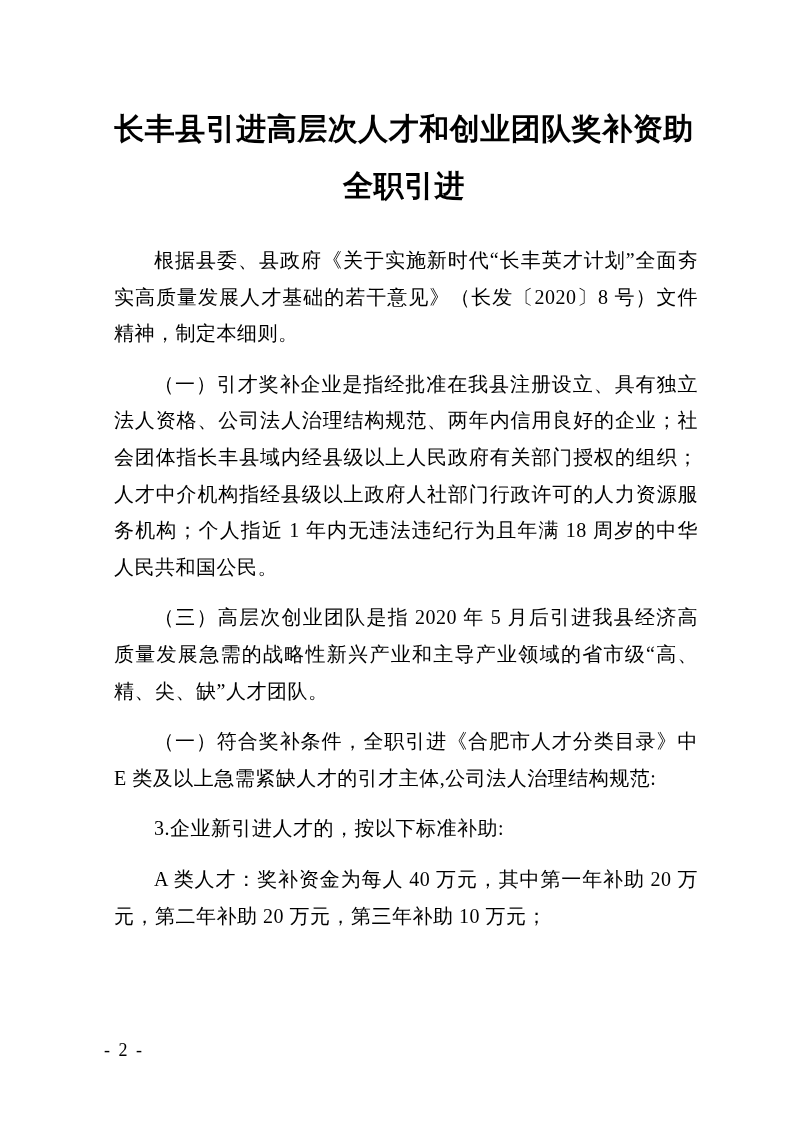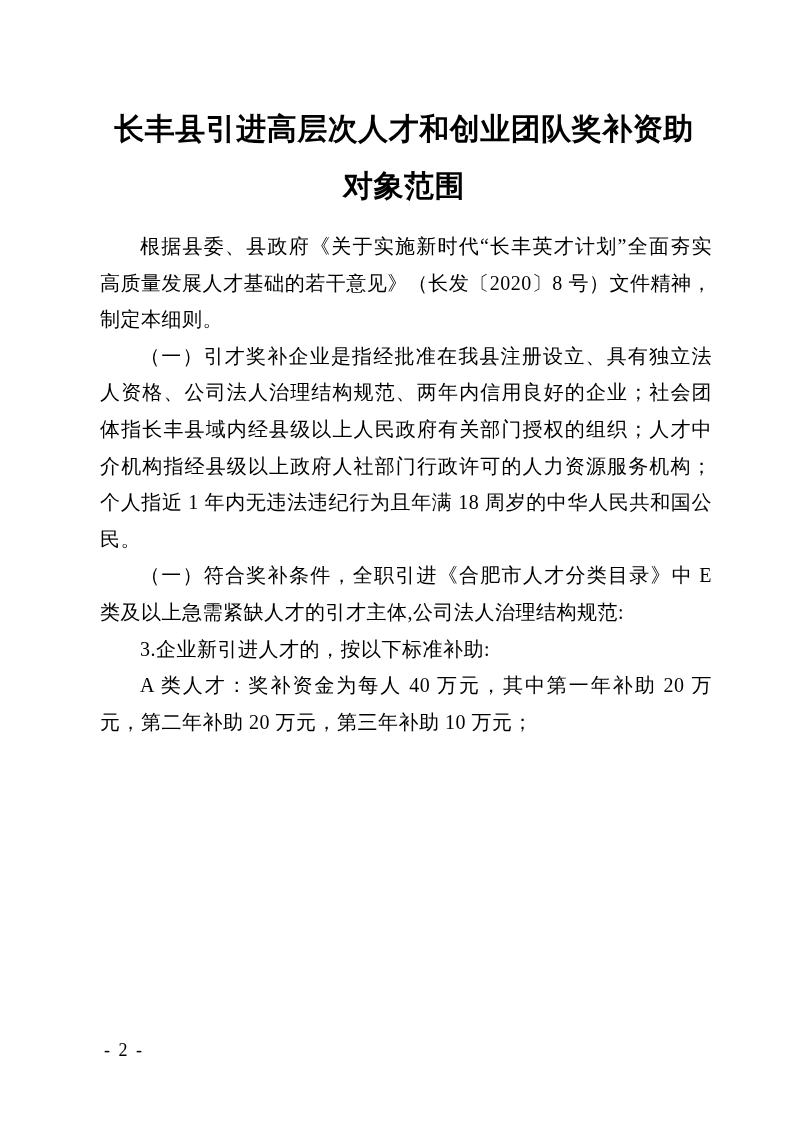--- a/index.html
+++ b/index.html
@@ -37,21 +37,21 @@
     top: 228px;
     left: 100px;
     width: 612px;
     font-size: 20px;
     line-height: 36.6px;
     text-align: justify;
     text-justify: inter-ideograph;
     letter-spacing: 0.5px;
   }
   .para {
-    margin: 0;
+    margin: 14px;
     text-indent: 2em;
   }
   .para.heading {
     font-family: "Liberation Sans", "DejaVu Sans", sans-serif;
     font-weight: bold;
     letter-spacing: 0.5px;
   }
   .page-footer {
     position: absolute;
     left: 104px;
@@ -61,26 +61,27 @@
     font-family: "Liberation Serif", "DejaVu Serif", serif;
   }
 </style>
 </head>
 <body>
 
 <div class="page">
 
   <h1 class="doc-title">
     <span class="title-line">长丰县引进高层次人才和创业团队奖补资助</span>
-    <span class="title-line">对象范围</span>
+    <span class="title-line">全职引进</span>
   </h1>
 
   <div class="doc-body">
     <p class="para">根据县委、县政府《关于实施新时代“长丰英才计划”全面夯实高质量发展人才基础的若干意见》（长发〔2020〕8 号）文件精神，制定本细则。</p>
     <p class="para">（一）引才奖补企业是指经批准在我县注册设立、具有独立法人资格、公司法人治理结构规范、两年内信用良好的企业；社会团体指长丰县域内经县级以上人民政府有关部门授权的组织；人才中介机构指经县级以上政府人社部门行政许可的人力资源服务机构；个人指近 1 年内无违法违纪行为且年满 18 周岁的中华人民共和国公民。</p>
+    <p class="para">（三）高层次创业团队是指 2020 年 5 月后引进我县经济高质量发展急需的战略性新兴产业和主导产业领域的省市级“高、精、尖、缺”人才团队。</p>
     <p class="para">（一）符合奖补条件，全职引进《合肥市人才分类目录》中 E 类及以上急需紧缺人才的引才主体,公司法人治理结构规范:</p>
     <p class="para">3.企业新引进人才的，按以下标准补助:</p>
     <p class="para">A 类人才：奖补资金为每人 40 万元，其中第一年补助 20 万元，第二年补助 20 万元，第三年补助 10 万元；</p>
   </div>
 
   <div class="page-footer">- 2 -</div>
 
 </div>
 
 </body></html>

